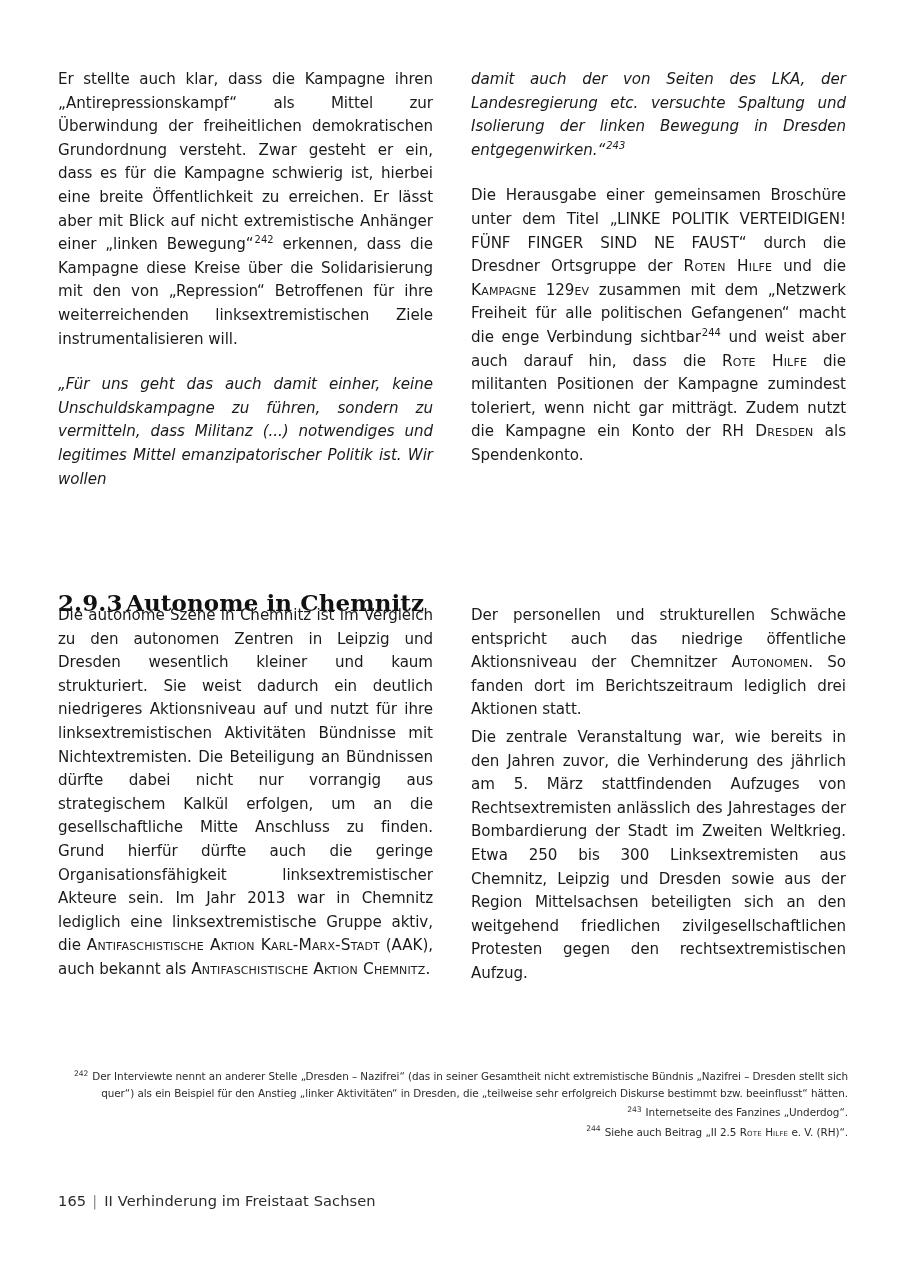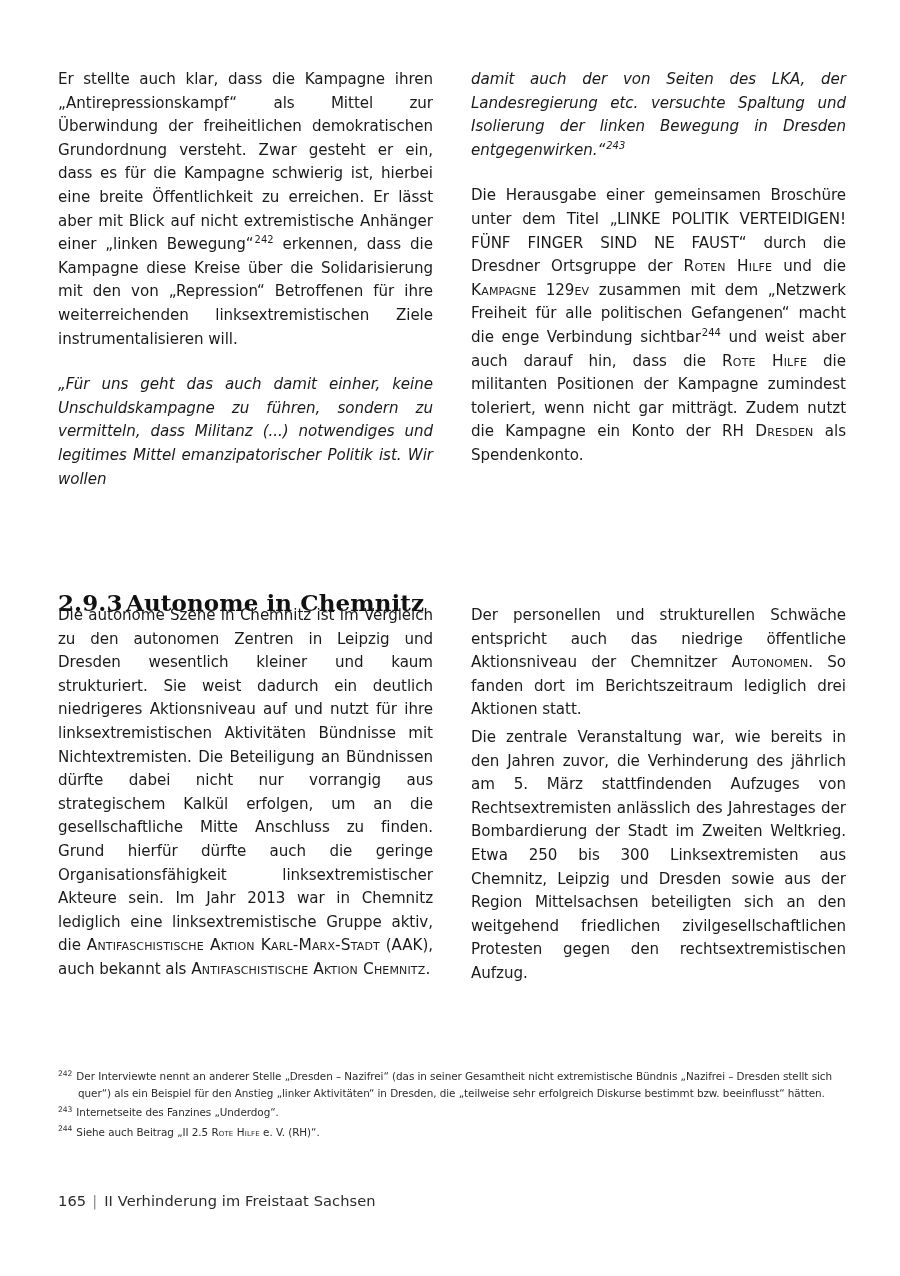--- a/index.html
+++ b/index.html
@@ -110,20 +110,21 @@
     font-size: 10.4px;
     line-height: 16.6px;
     color: #2b2b2b;
     letter-spacing: -0.05px;
   }
   .footnote {
     display: block;
     margin-bottom: 3px;
     padding-left: 20px;
     text-indent: -20px;
+    text-align: right;
   }
   .footnote .marker {
     font-size: 7.6px;
     vertical-align: super;
     line-height: 0;
     padding-right: 4px;
   }
   .footnote .cont {
     display: block;
     text-indent: 0;

